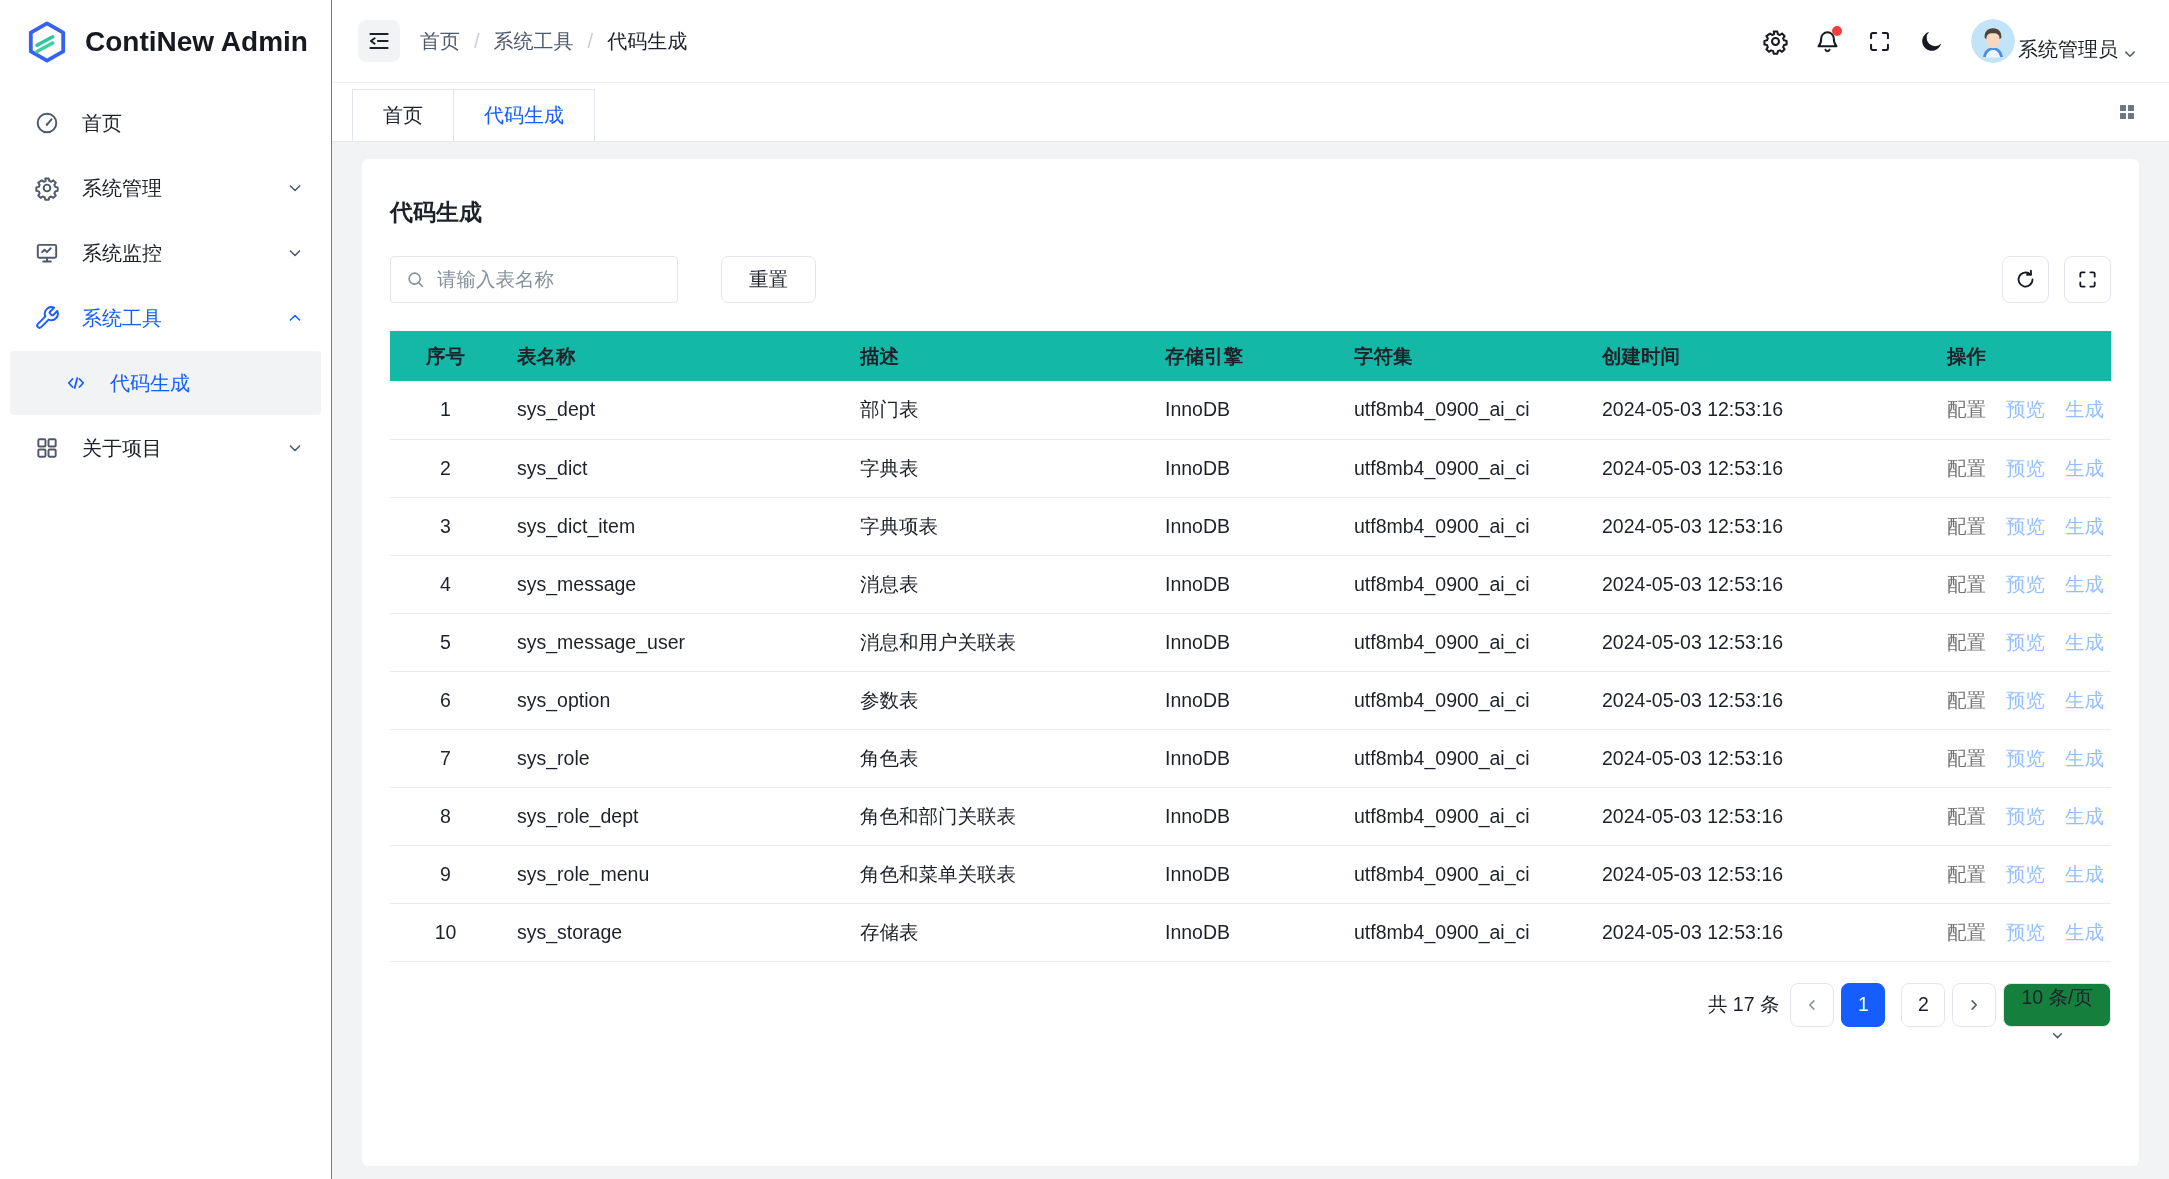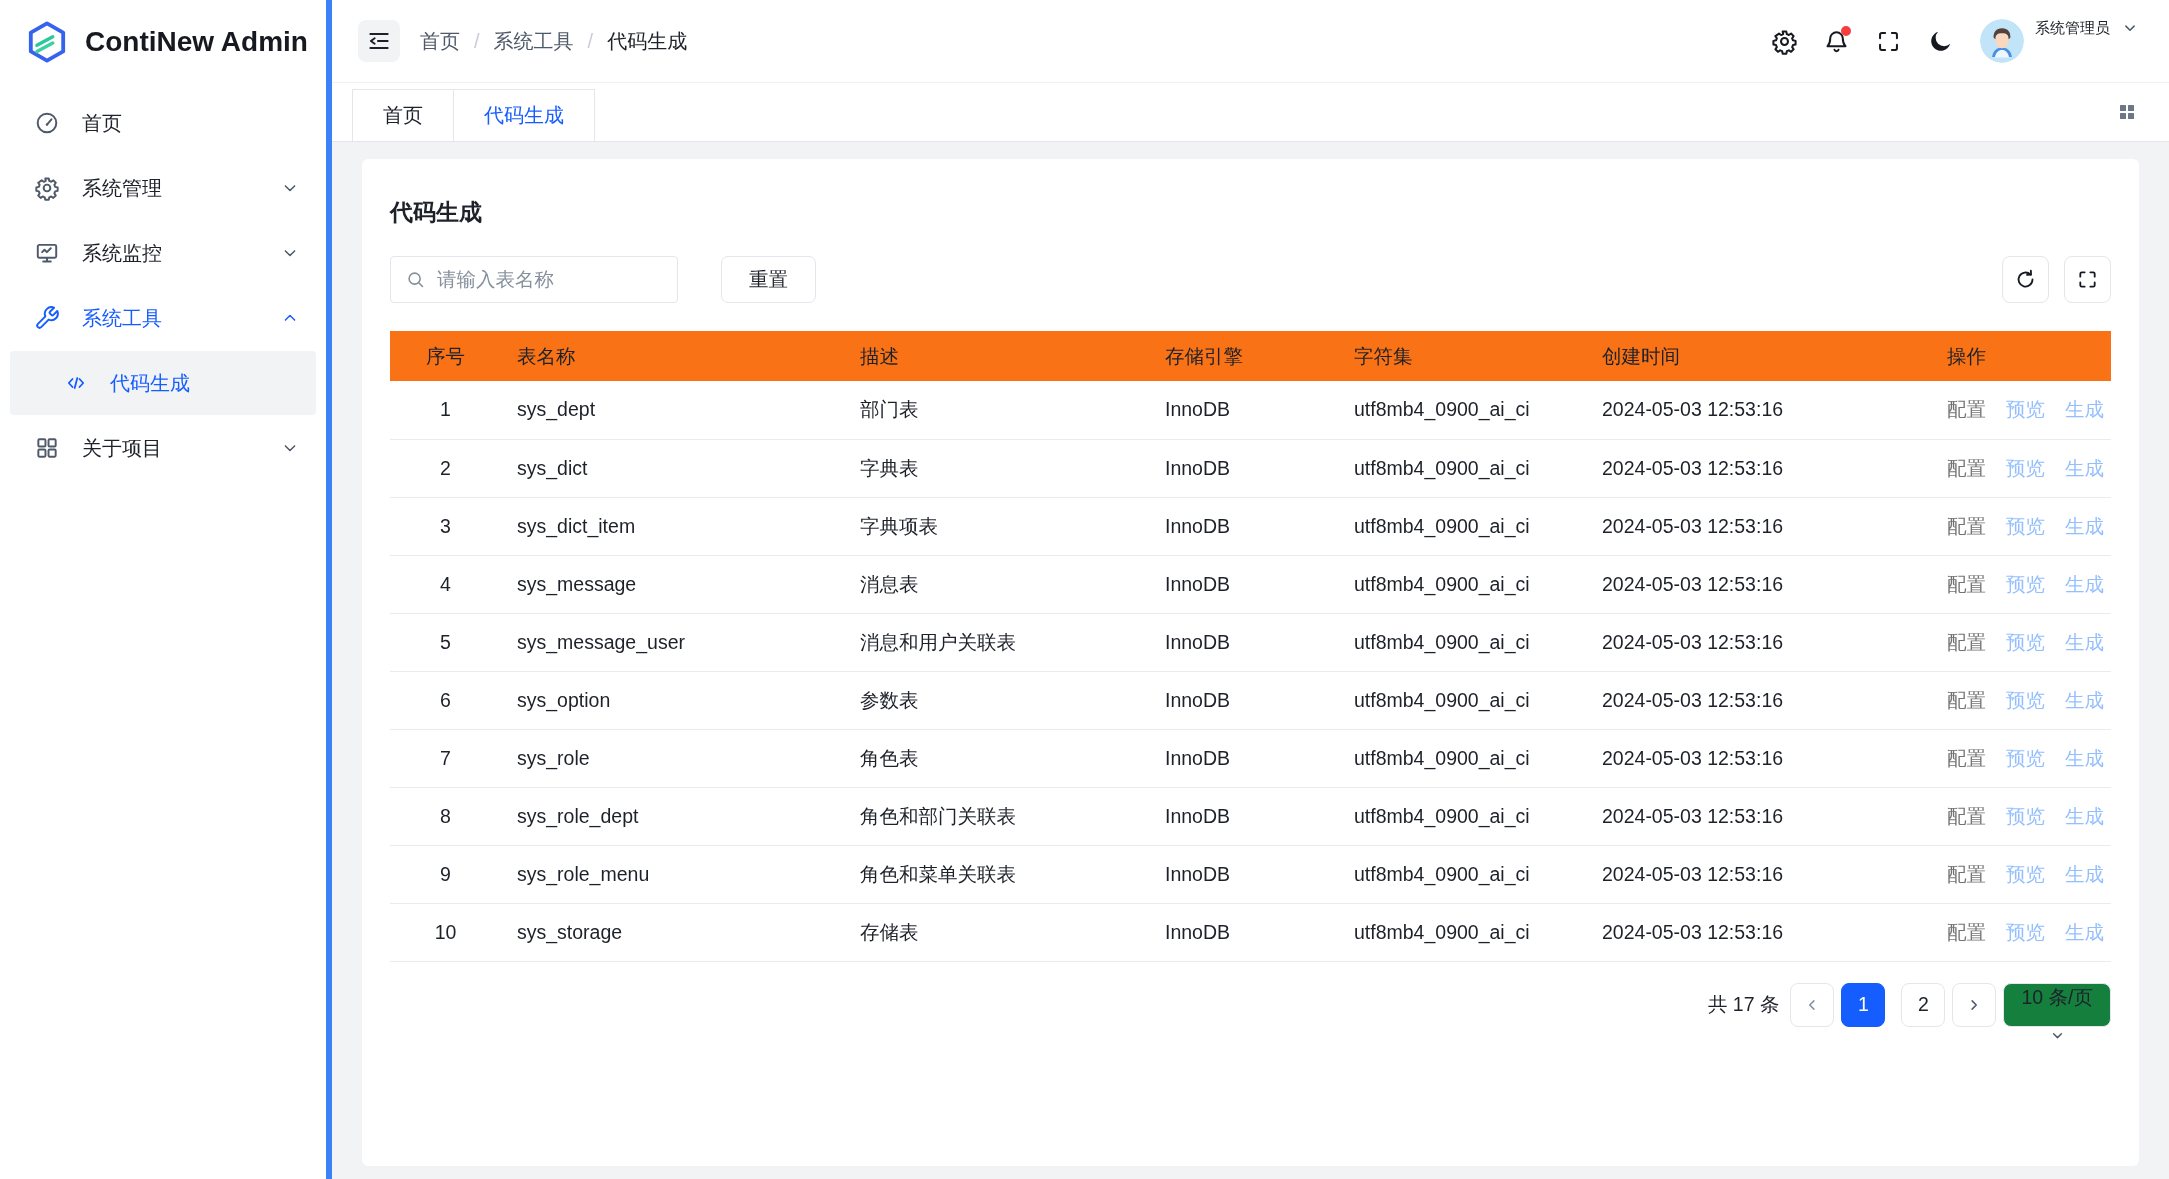--- a/index.html
+++ b/index.html
@@ -1,21 +1,21 @@
 <!DOCTYPE html>
 <html><head>
 <meta charset="utf-8">
 <style>
   * { margin:0; padding:0; box-sizing:border-box; }
   html,body { width:2169px; height:1179px; overflow:hidden; background:#f2f3f5;
     font-family:"Liberation Sans","DejaVu Sans",sans-serif; color:#1d2129; }
   .app { width:2169px; height:1179px; display:flex; }
 
   
-  .sidebar { width:332px; flex-shrink:0; background:#fff; border-right:6px solid #3b82f6; }
+  .sidebar { width:332px; flex-shrink:0; background:#fff; border-right:1px solid #3b82f6; }
   .logo { height:83px; display:flex; align-items:center; padding-left:24px; gap:15px; }
   .logo svg { width:46px; height:46px; }
   .logo-text { font-size:28px; font-weight:700; color:#16191f; white-space:nowrap; }
   .menu { padding:8px 10px; }
   .menu-item { height:64px; margin-bottom:1px; border-radius:4px; display:flex; align-items:center;
     padding:0 16px 0 24px; gap:22px; font-size:20px; color:#1d2129; cursor:pointer; }
   .mi-icon { width:26px; height:26px; color:#4e5969; display:flex; }
   .mi-icon svg, .mi-chevron svg { width:100%; height:100%; fill:none; stroke:currentColor;
     stroke-width:1.8; stroke-linecap:round; stroke-linejoin:round; }
   .mi-chevron { width:20px; height:20px; margin-left:auto; color:#4e5969; display:flex; }
@@ -36,21 +36,21 @@
   .bc-item { color:#4e5969; cursor:pointer; }
   .bc-item.last { color:#1d2129; cursor:default; }
   .bc-sep { color:#c9cdd4; }
   .header-right { margin-left:auto; display:flex; align-items:center; gap:8px; }
   .hicon { width:44px; height:44px; border:none; background:transparent; border-radius:50%;
     display:flex; align-items:center; justify-content:center; color:#16191f; cursor:pointer; position:relative; }
   .hicon svg { width:27px; height:27px; fill:none; stroke:currentColor; stroke-width:1.8;
     stroke-linecap:round; stroke-linejoin:round; }
   .hicon .dot { position:absolute; top:7px; right:7px; width:10px; height:10px;
     border-radius:50%; background:#f53f3f; }
-  .user { display:flex; align-items:flex-start; gap:11px; margin-left:10px; font-size:15px; cursor:pointer; }
+  .user { display:flex; align-items:flex-end; gap:3px; margin-left:10px; font-size:20px; cursor:pointer; }
   .avatar { width:44px; height:44px; border-radius:50%; overflow:hidden; display:flex; }
   .user .uchev { width:18px; height:18px; color:#4e5969; display:flex; }
   .user .uchev svg { width:100%; height:100%; fill:none; stroke:currentColor; stroke-width:2;
     stroke-linecap:round; stroke-linejoin:round; }
 
   
   .tabbar { height:59px; background:#fff; display:flex; align-items:flex-end;
     padding:0 24px 0 20px; border-bottom:1px solid #e5e6eb; }
   .tabs { display:flex; height:52px; }
   .tab { height:52px; padding:0 30px; display:flex; align-items:center; font-size:20px;
@@ -76,21 +76,21 @@
   .btn-reset { height:47px; padding:0 27px; border:1px solid #e5e6eb; background:#fff;
     border-radius:7px; font-size:19.5px; color:#1d2129; font-family:inherit; cursor:pointer;margin-left:27px; }
   .tool-icons { margin-left:auto; display:flex; gap:15px; }
   .icon-btn { width:47px; height:47px; border:1px solid #e5e6eb; border-radius:8px; background:#fff;
     display:flex; align-items:center; justify-content:center; color:#16191f; cursor:pointer; }
   .icon-btn svg { width:23px; height:23px; fill:none; stroke:currentColor; stroke-width:1.9;
     stroke-linecap:round; stroke-linejoin:round; }
 
   
   table { margin-top:28px; width:100%; border-collapse:collapse; table-layout:fixed; }
-  th { height:50px; background:#f97316; font-size:19.5px; font-weight:400; color:#1d2129;
+  th { height:50px; background:#14b8a6; font-size:19.5px; font-weight:700; color:#1d2129;
     text-align:left; padding:0 16px; }
   td { height:58px; font-size:19.5px; color:#1d2129; padding:0 16px;
     border-bottom:1px solid #e9ebef; white-space:nowrap; overflow:hidden; }
   th.center, td.center { text-align:center; }
   .link { color:#737373; text-decoration:none; margin-right:20px; cursor:pointer; }
   .link.muted { color:#94bfff; }
   .link:last-child { margin-right:0;text-align:right; }
 
   
   .pagination { margin-top:21px; display:flex; justify-content:flex-end; align-items:center;

